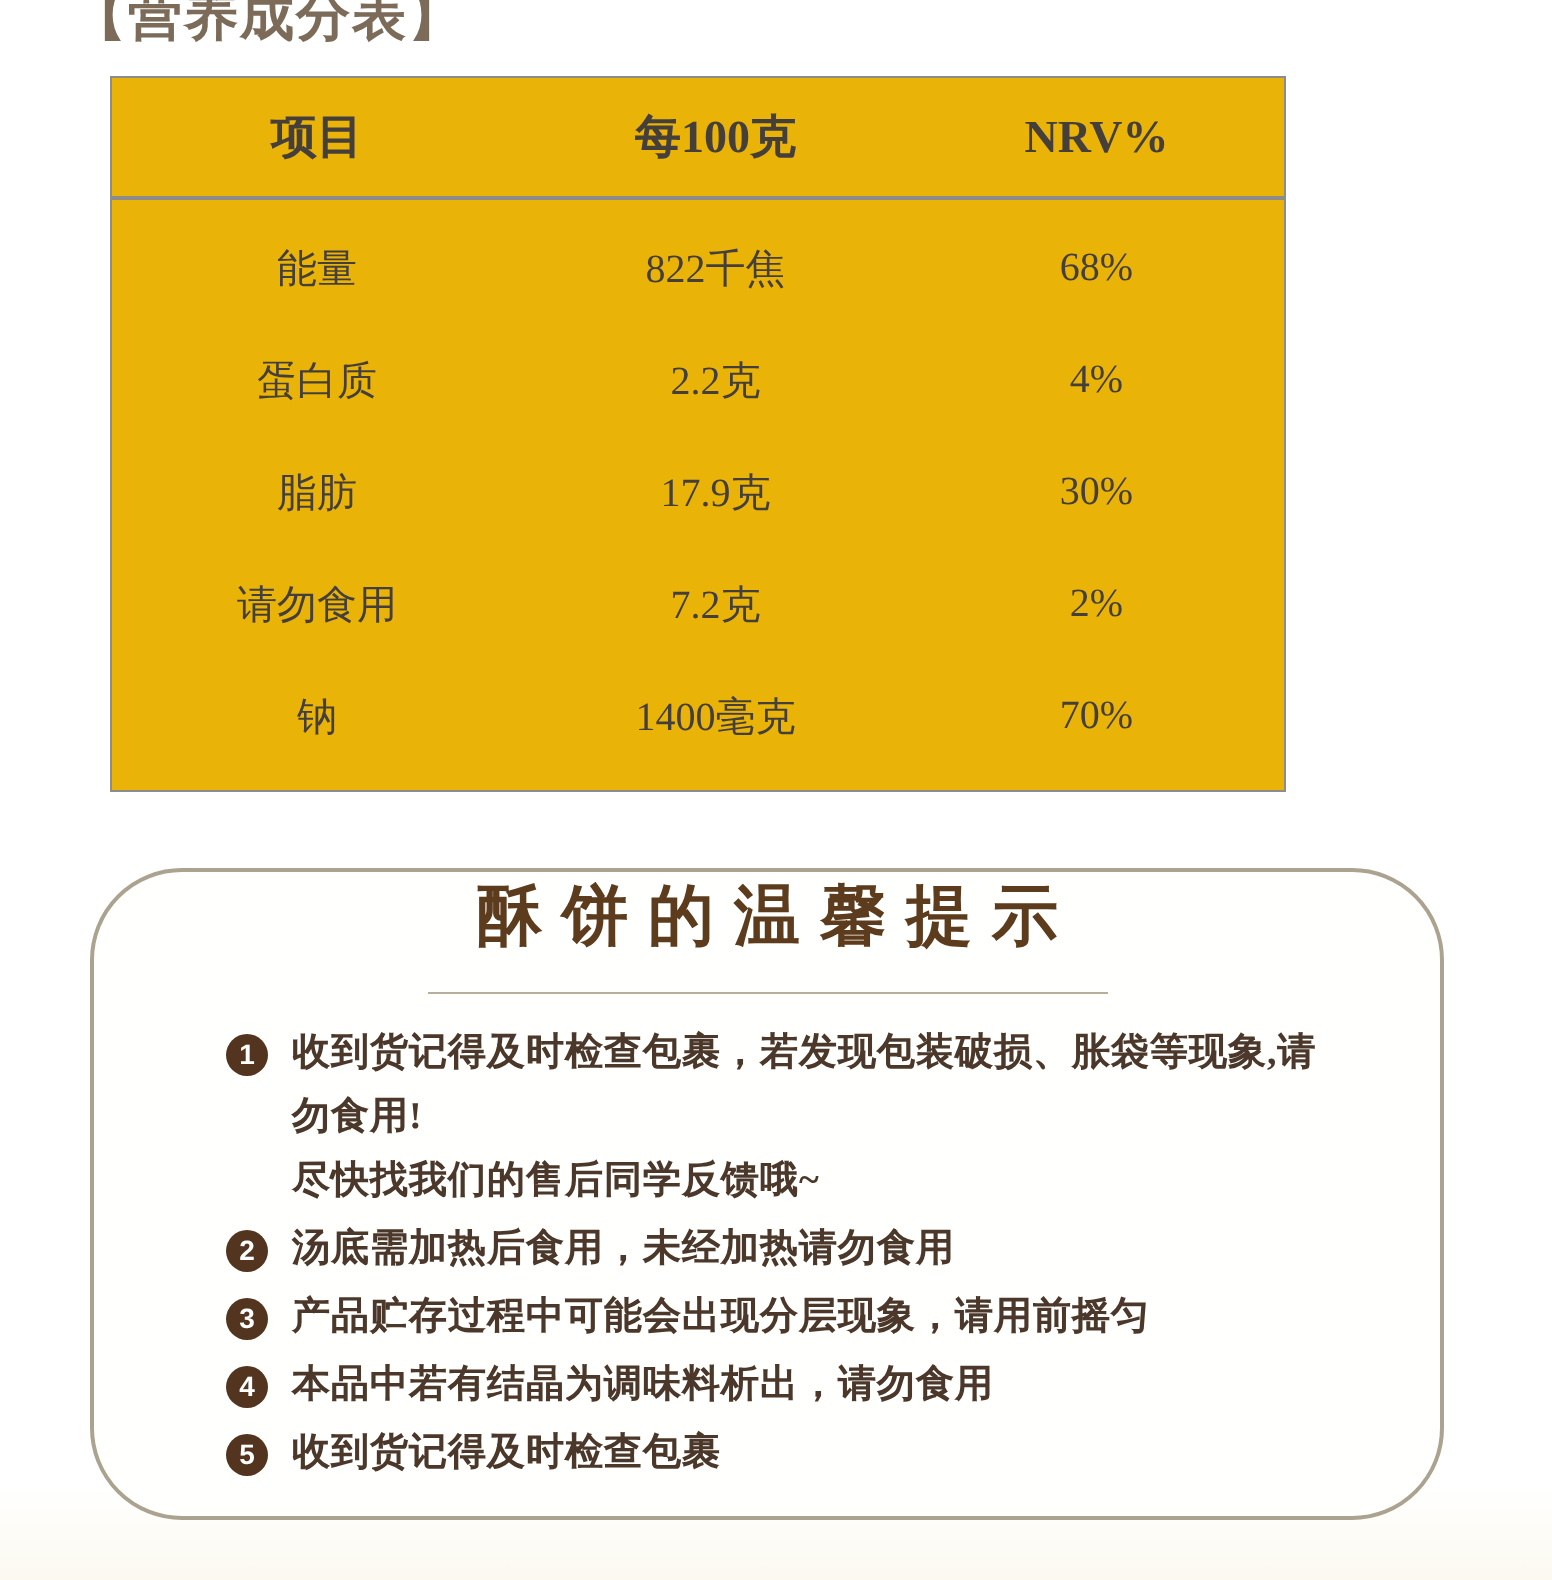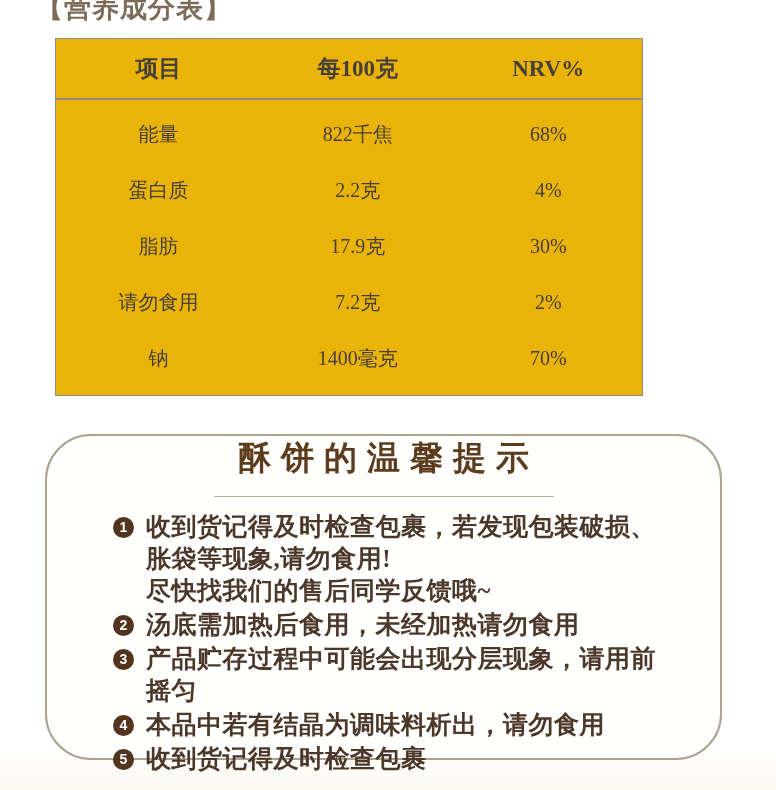--- a/index.html
+++ b/index.html
@@ -107,21 +107,21 @@
     border-radius: 50%;
     background: #53341f;
     color: #ffffff;
     font-size: 14px;
     font-weight: bold;
     line-height: 21px;
     text-align: center;
     font-family: "Liberation Sans", "DejaVu Sans", sans-serif;
   }
   .tip-text {
-    font-size: 25px;
+    font-size: 19px;
     font-weight: bold;
     color: #4b382a;
     line-height: 32px;
     white-space: pre-line;
     letter-spacing: 0.5px;
   }
 </style>
 </head>
 <body>
 

